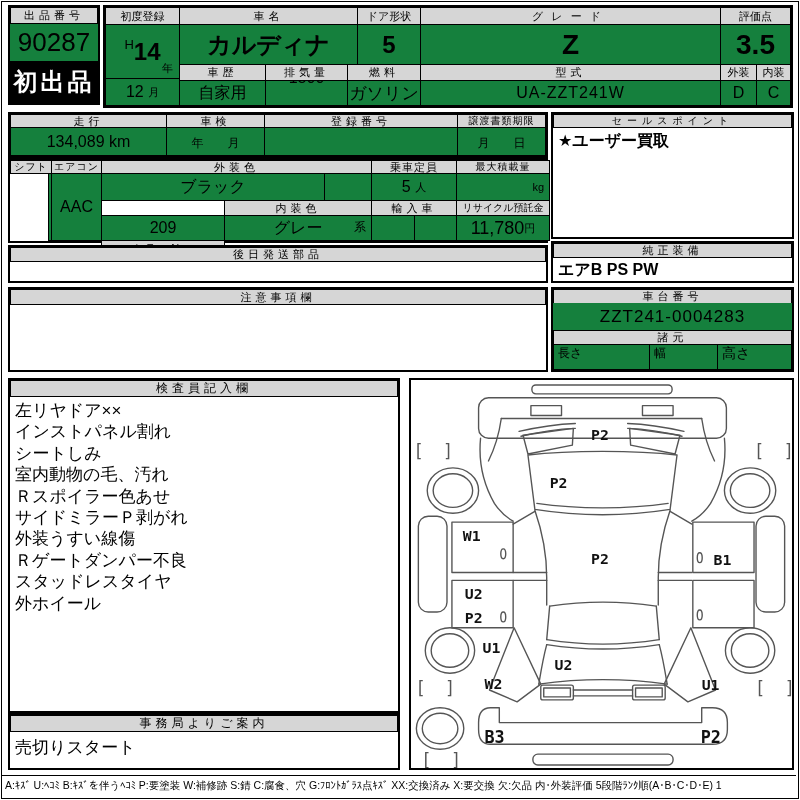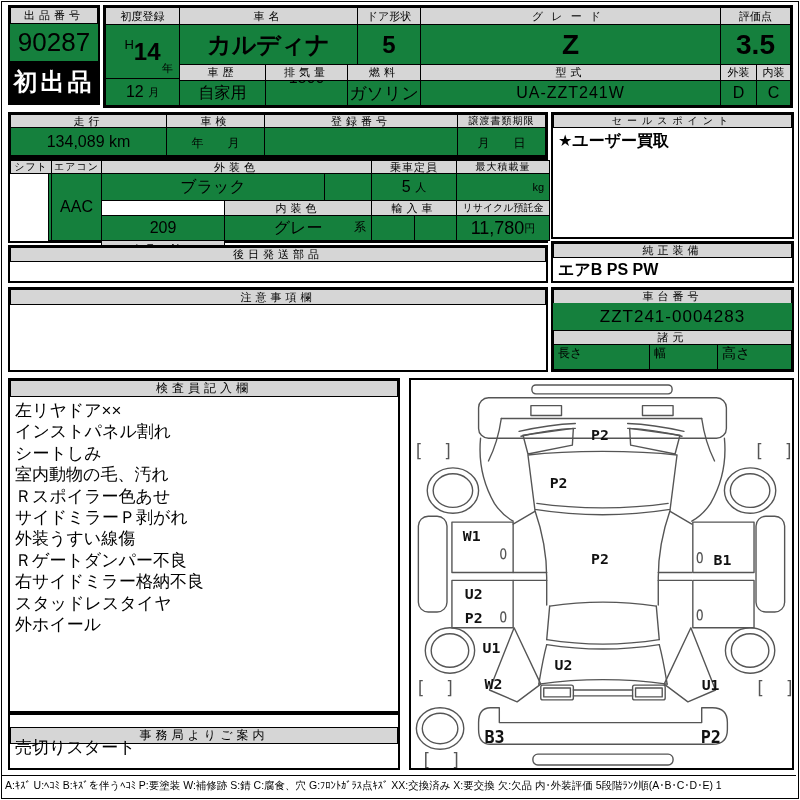--- a/index.html
+++ b/index.html
@@ -144,25 +144,25 @@
     <div class="hdr" style="left:0;top:0;width:239px;height:15px;">車台番号</div>
     <div class="cell noborder" style="left:0;top:14px;width:239px;height:28px;font-size:17px;letter-spacing:1px;">ZZT241-0004283</div>
     <div class="hdr" style="left:0;top:41px;width:239px;height:15px;">諸元</div>
     <div class="cell left" style="left:0;top:55px;width:97px;height:26px;font-size:12px;padding-left:4px;align-items:flex-start;">長さ</div>
     <div class="cell left" style="left:96px;top:55px;width:69px;height:26px;font-size:12px;padding-left:4px;align-items:flex-start;">幅</div>
     <div class="cell left" style="left:164px;top:55px;width:75px;height:26px;font-size:14px;padding-left:4px;align-items:flex-start;">高さ</div>
   </div>
 
   <div class="box" style="left:8px;top:378px;width:392px;height:335px;">
     <div class="hdr" style="left:0;top:0;width:388px;height:17px;font-size:12px;">検査員記入欄</div>
-    <div class="lines" style="left:5px;top:20px;width:378px;"><div>左リヤドア××</div><div>インストパネル割れ</div><div>シートしみ</div><div>室内動物の毛、汚れ</div><div>Ｒスポイラー色あせ</div><div>サイドミラーＰ剥がれ</div><div>外装うすい線傷</div><div>Ｒゲートダンパー不良</div><div>右サイドミラー格納不良</div><div>スタッドレスタイヤ</div><div>外ホイール</div></div>
+    <div class="lines" style="left:5px;top:20px;width:378px;"><div>左リヤドア××</div><div>インストパネル割れ</div><div>シートしみ</div><div>室内動物の毛、汚れ</div><div>Ｒスポイラー色あせ</div><div>サイドミラーＰ剥がれ</div><div>外装うすい線傷</div><div>Ｒゲートダンパー不良</div><div>スタッドレスタイヤ</div><div>外ホイール</div></div>
   </div>
 
   <div class="box" style="left:8px;top:713px;width:392px;height:57px;">
-    <div class="hdr" style="left:0;top:12px;width:388px;height:17px;font-size:12px;">事務局よりご案内</div>
+    <div class="hdr" style="left:0;top:0;width:388px;height:17px;font-size:12px;">事務局よりご案内</div>
     <div style="position:absolute;left:5px;top:21px;font-size:17px;">売切りスタート</div>
   </div>
 
   <div class="box" style="left:409px;top:378px;width:385px;height:392px;">
     <svg width="381" height="388" viewBox="0 0 385 393">
       <g class="ln">
 
         <rect x="122" y="5" width="142" height="9" rx="4"></rect>
 
         <rect x="68" y="18" width="251" height="41" rx="10"></rect>

